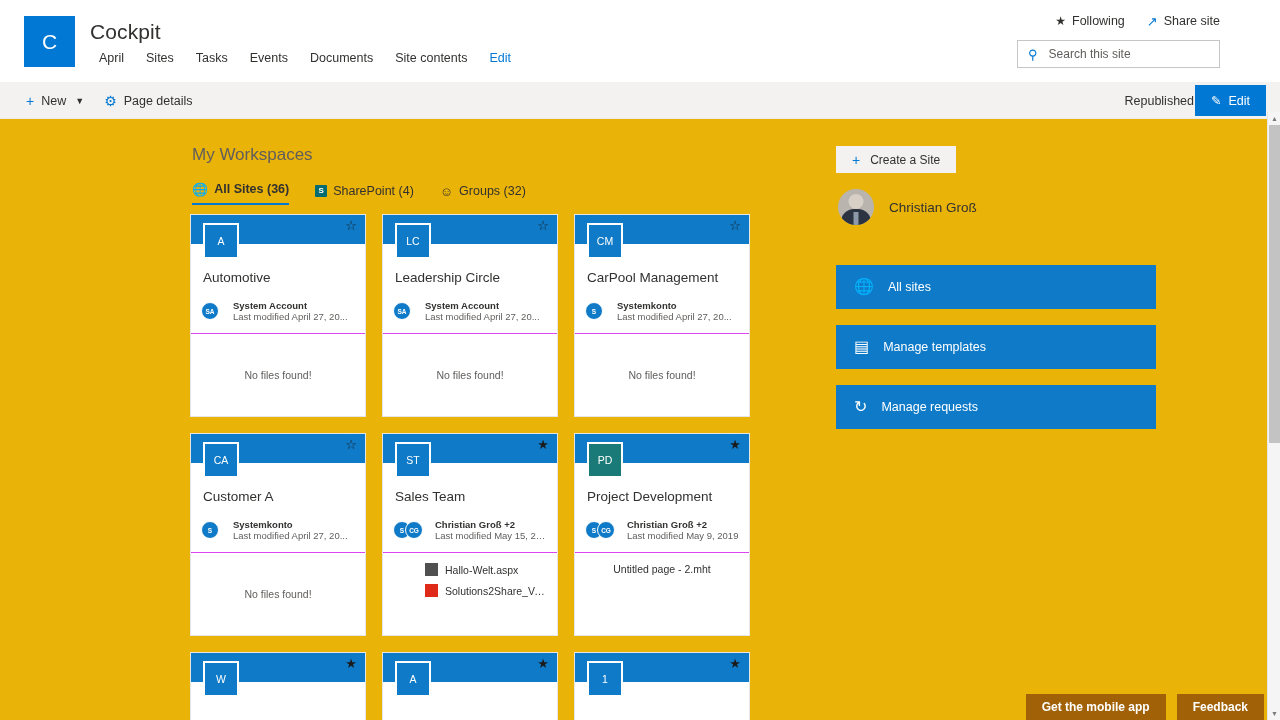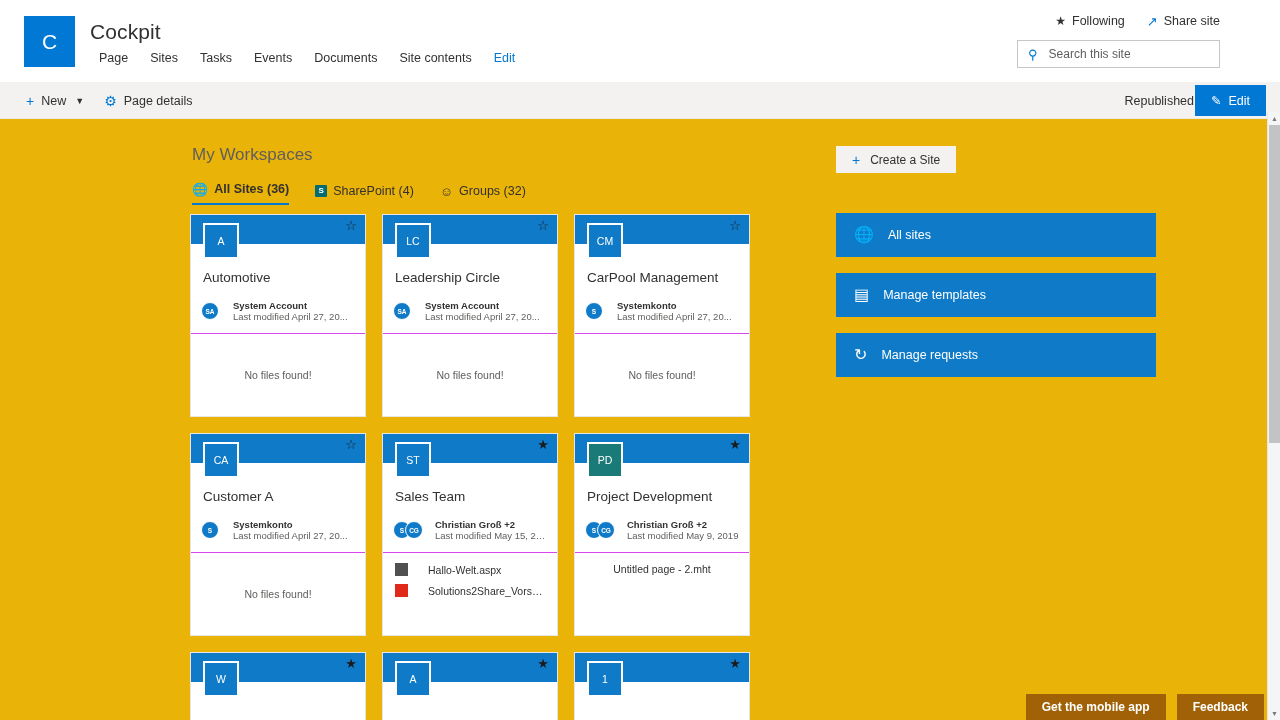--- a/index.html
+++ b/index.html
@@ -134,21 +134,21 @@
     display: flex; align-items: center; justify-content: center;
     border: 1px solid #fff;
   }
   .persona.second { left: 12px; }
   .meta-text { min-width: 0; }
   .meta-name { font-size: 9.5px; font-weight: bold; color: #323130; white-space: nowrap; overflow: hidden; text-overflow: ellipsis; }
   .meta-sub { font-size: 9.5px; color: #605e5c; white-space: nowrap; overflow: hidden; text-overflow: ellipsis; }
   .card-files { border-top: 1px solid #d946ef; height: 83px; padding: 10px 12px; }
   .card-files.empty { display: flex; align-items: center; justify-content: center; }
   .empty-txt { font-size: 10.5px; color: #605e5c; }
-  .file-row { display: flex; align-items: center; gap: 20px; margin-bottom: 8px; }
+  .file-row { display: flex; align-items: center; gap: 7px; margin-bottom: 8px; margin-left: 30px; }
   .file-ico { width: 13px; height: 13px; flex: none; font-size: 9px; line-height: 13px; text-align: center; color: #fff; }
   .file-ico.aspx { background: #505050; }
   .file-ico.pdf { background: #e02a19; }
   .file-name { font-size: 10.5px; color: #323130; white-space: nowrap; overflow: hidden; text-overflow: ellipsis; }
   .file-plain { font-size: 10.5px; color: #323130; text-align: center; width: 100%; }
 
   
   .create-site {
     display: inline-flex; align-items: center; gap: 10px;
     background: #f3f2f1; color: #323130; font-size: 12px;
@@ -198,21 +198,21 @@
 </head>
 <body>
 
 <div id="root">
 
   <div class="site-header">
     <div class="logo-tile">C</div>
     <div class="site-title">Cockpit</div>
 
     <div class="nav">
-      <div class="nav-item">Page</div>
+      <div class="nav-item">April</div>
       <div class="nav-item">Sites</div>
       <div class="nav-item">Tasks</div>
       <div class="nav-item">Events</div>
       <div class="nav-item">Documents</div>
       <div class="nav-item">Site contents</div>
       <div class="nav-item accent">Edit</div>
     </div>
 
     <div class="following-row">
       <div class="hdr-link">
@@ -417,20 +417,28 @@
           </div>
         </div>
     </div>
 
     <div class="col-side">
       <div class="create-site">
         <span class="cmd-ico">+</span>
         <span>Create a Site</span>
       </div>
 
+      <div class="contact-row">
+        <div class="contact-photo">
+          <div class="head"></div>
+          <div class="body"></div>
+          <div class="tie"></div>
+        </div>
+        <div class="contact-name">Christian Groß</div>
+      </div>
 
       <div class="rail-btns">
         <div class="rail-btn">
           <span class="rail-ico">🌐</span>
           <span>All sites</span>
         </div>
         <div class="rail-btn">
           <span class="rail-ico">▤</span>
           <span>Manage templates</span>
         </div>

